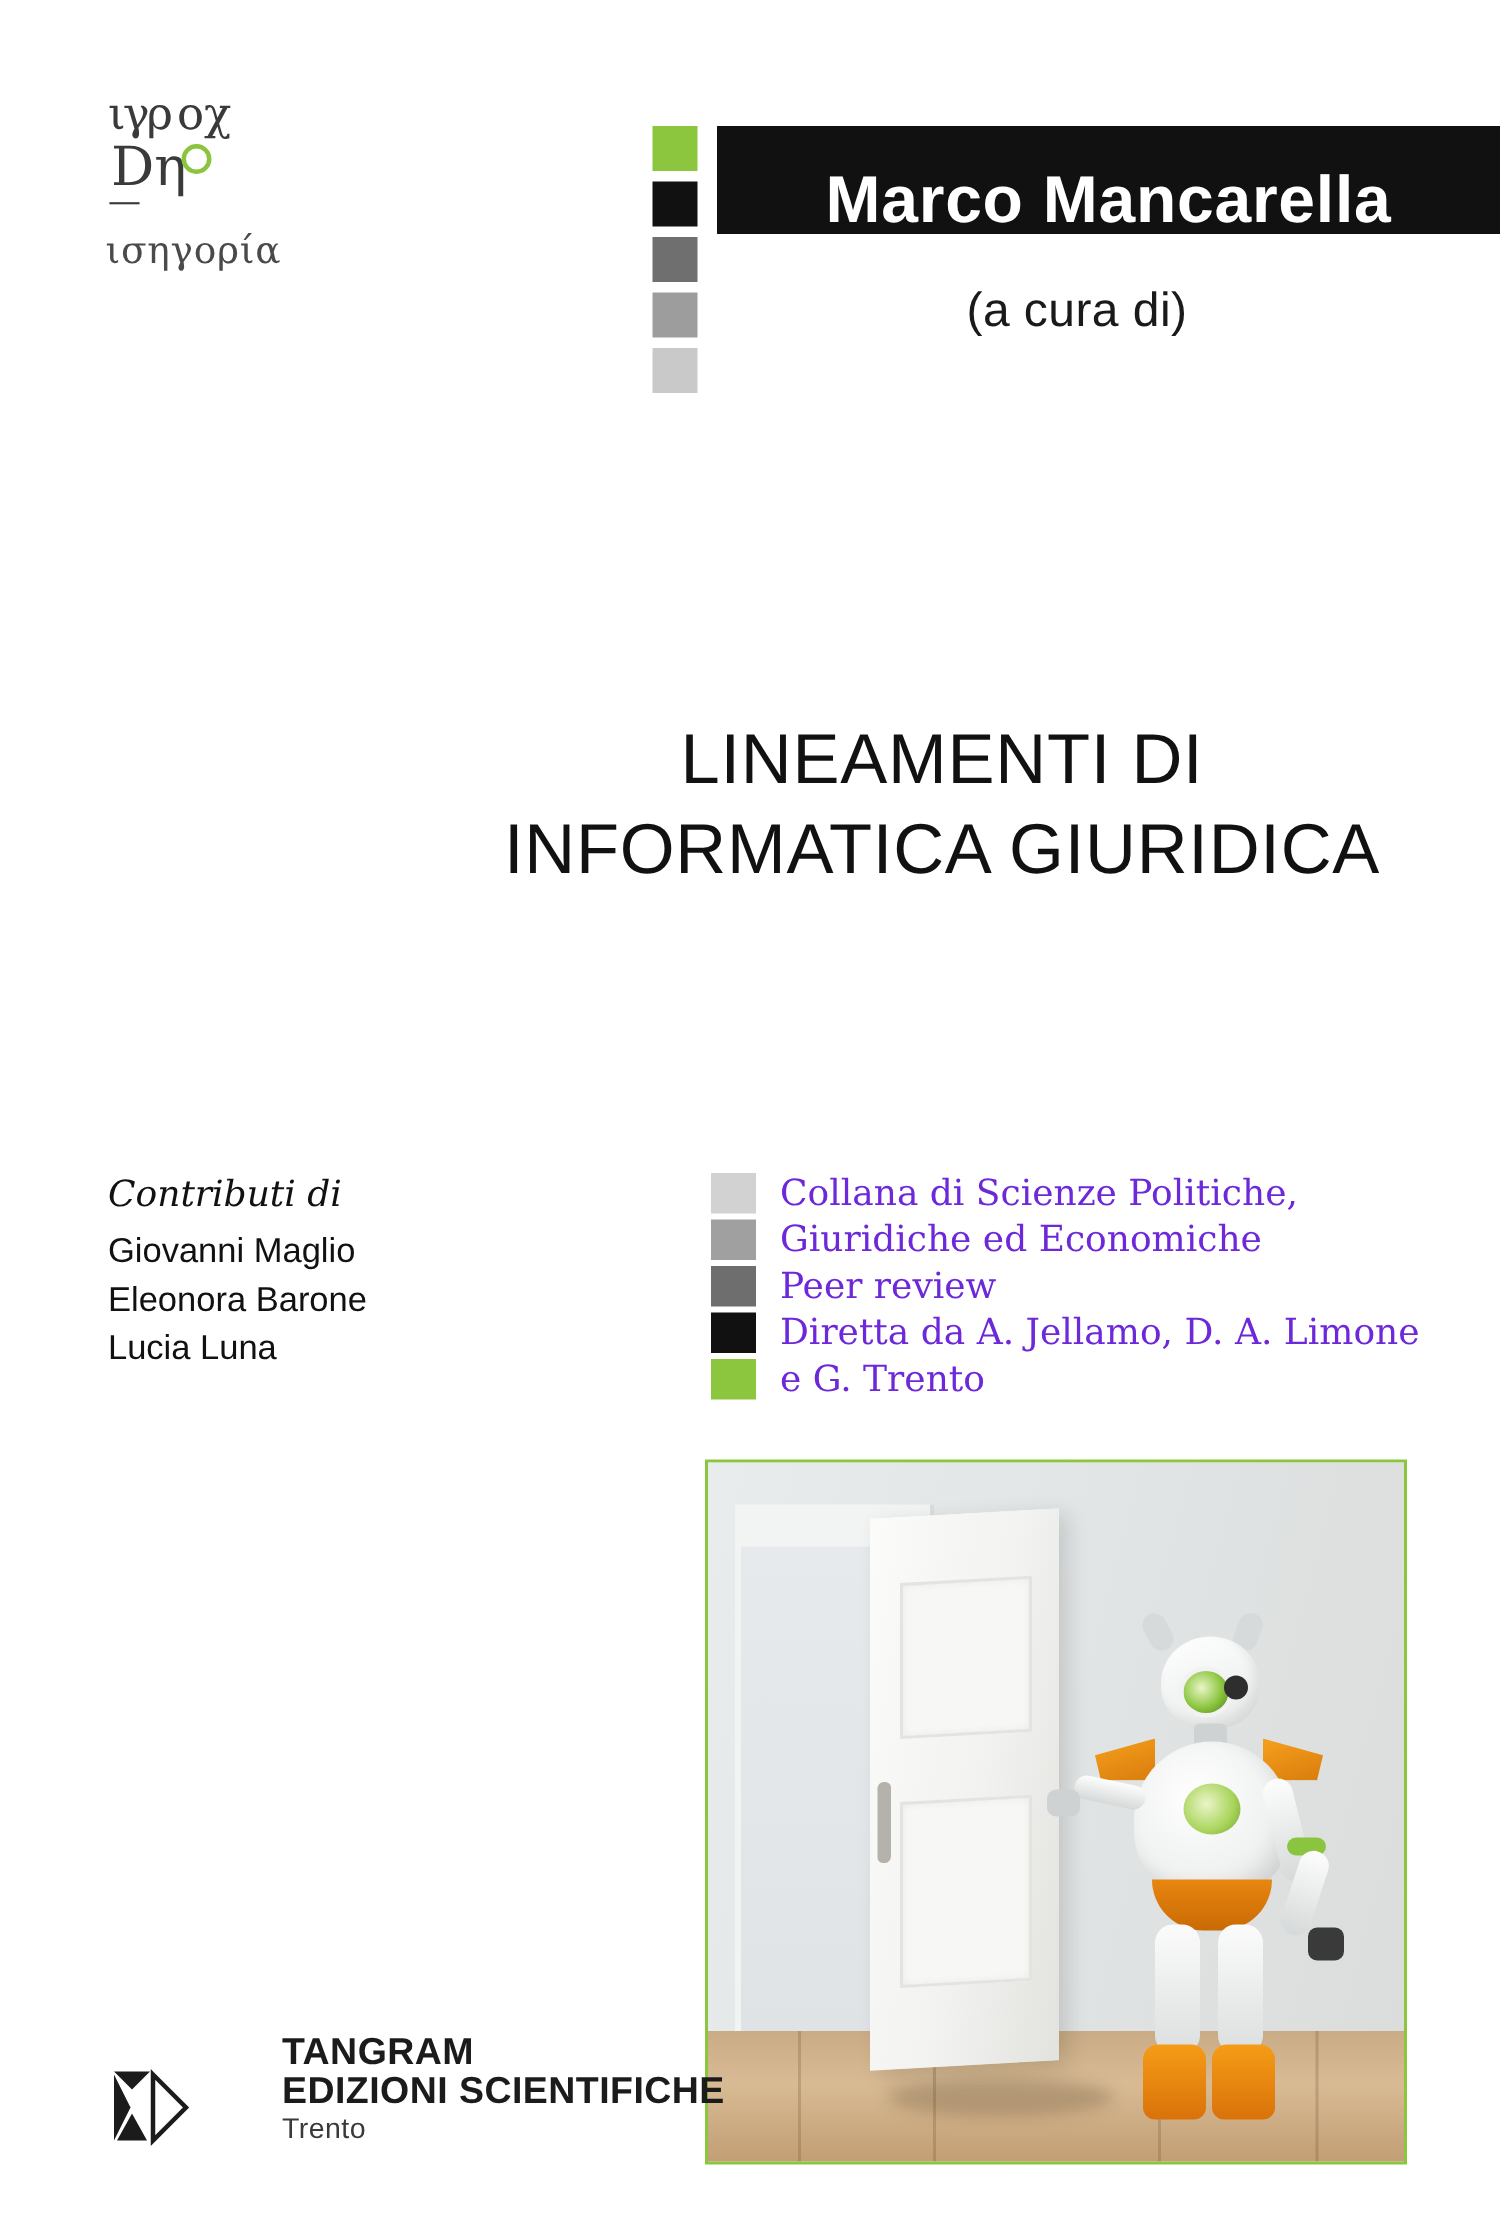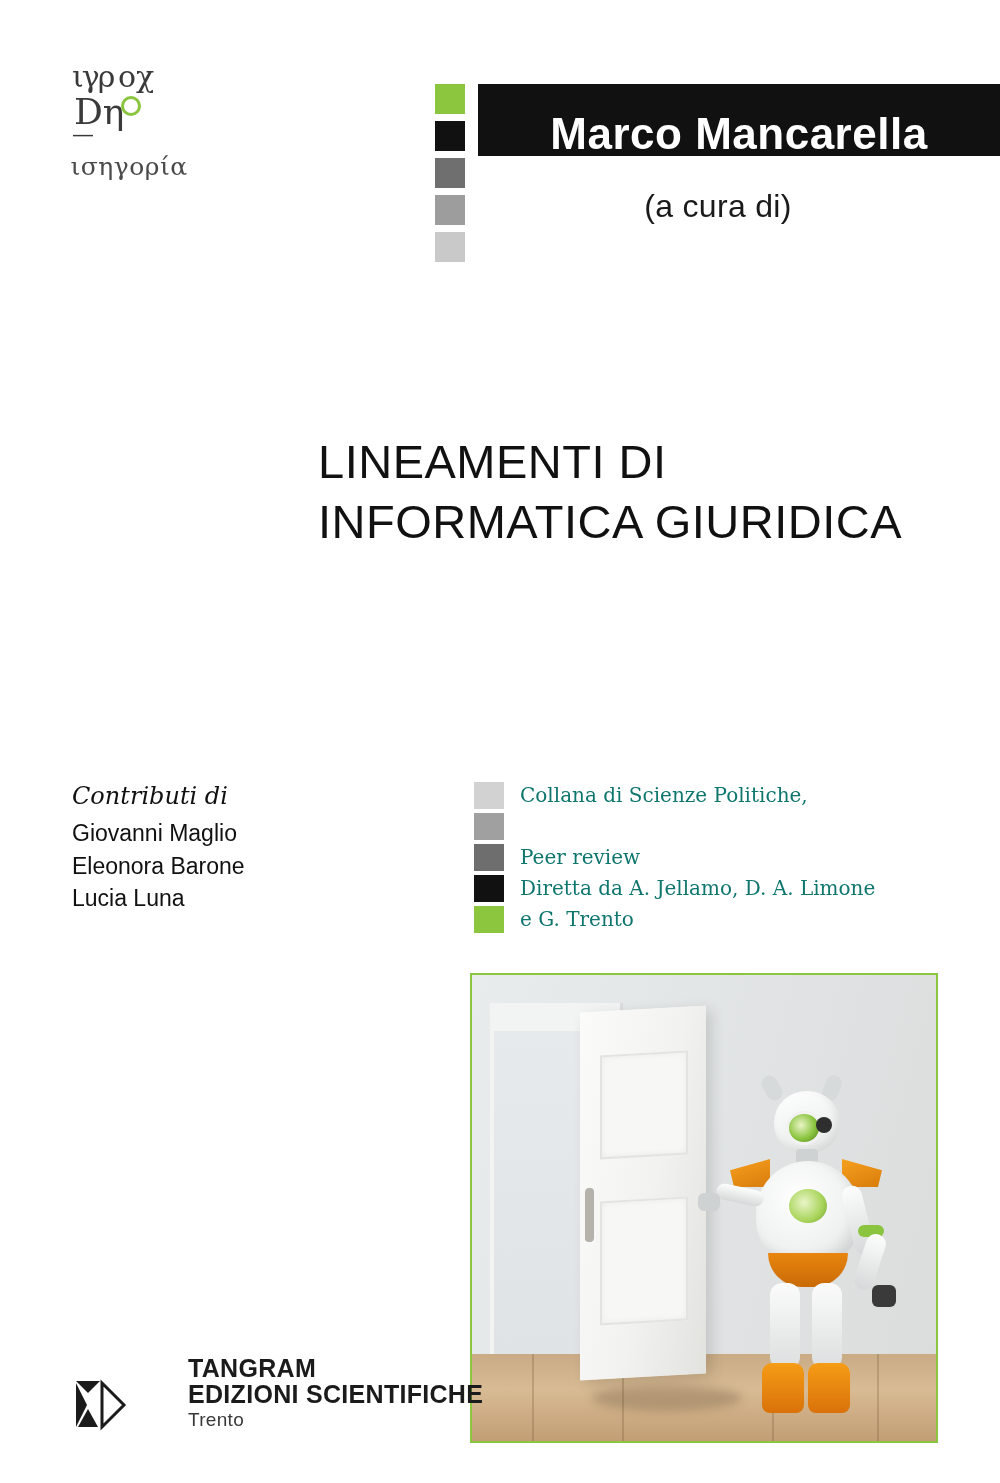--- a/index.html
+++ b/index.html
@@ -96,23 +96,23 @@
   .square-stack .sq {
     width: 30px;
     height: 30px;
     margin-bottom: 7px;
   }
 
   
   .title-block {
     position: absolute;
     right: 62px;
-    top: 432px;
+    top: 476px;
     width: 620px;
-    text-align: left;
+    text-align: center;
   }
   .title-line {
     font-size: 47px;
     font-weight: 400;
     color: #111111;
     letter-spacing: 0.5px;
     line-height: 1.28;
     white-space: nowrap;
   }
 
@@ -149,22 +149,22 @@
     height: 31px;
   }
   .series-info .chip {
     width: 30px;
     height: 27px;
     flex: 0 0 30px;
     margin-right: 16px;
   }
   .series-info .txt {
     font-family: "DejaVu Serif", serif;
-    font-size: 20px;
-    color: #0f766e;
+    font-size: 24px;
+    color: #6d28d9;
     line-height: 27px;
     white-space: nowrap;
   }
 
   
   .photo {
     position: absolute;
     left: 470px;
     top: 973px;
     width: 468px;
@@ -417,20 +417,21 @@
   <div class="name">Lucia Luna</div>
 </div>
 
 <div class="series-info">
   <div class="row">
     <span class="chip" style="background: rgb(210, 210, 210);"></span>
     <span class="txt">Collana di Scienze Politiche,</span>
   </div>
   <div class="row">
     <span class="chip" style="background: rgb(160, 160, 160);"></span>
+    <span class="txt">Giuridiche ed Economiche</span>
   </div>
   <div class="row">
     <span class="chip" style="background: rgb(110, 110, 110);"></span>
     <span class="txt">Peer review</span>
   </div>
   <div class="row">
     <span class="chip" style="background: rgb(17, 17, 17);"></span>
     <span class="txt">Diretta da A. Jellamo, D. A. Limone</span>
   </div>
   <div class="row">

